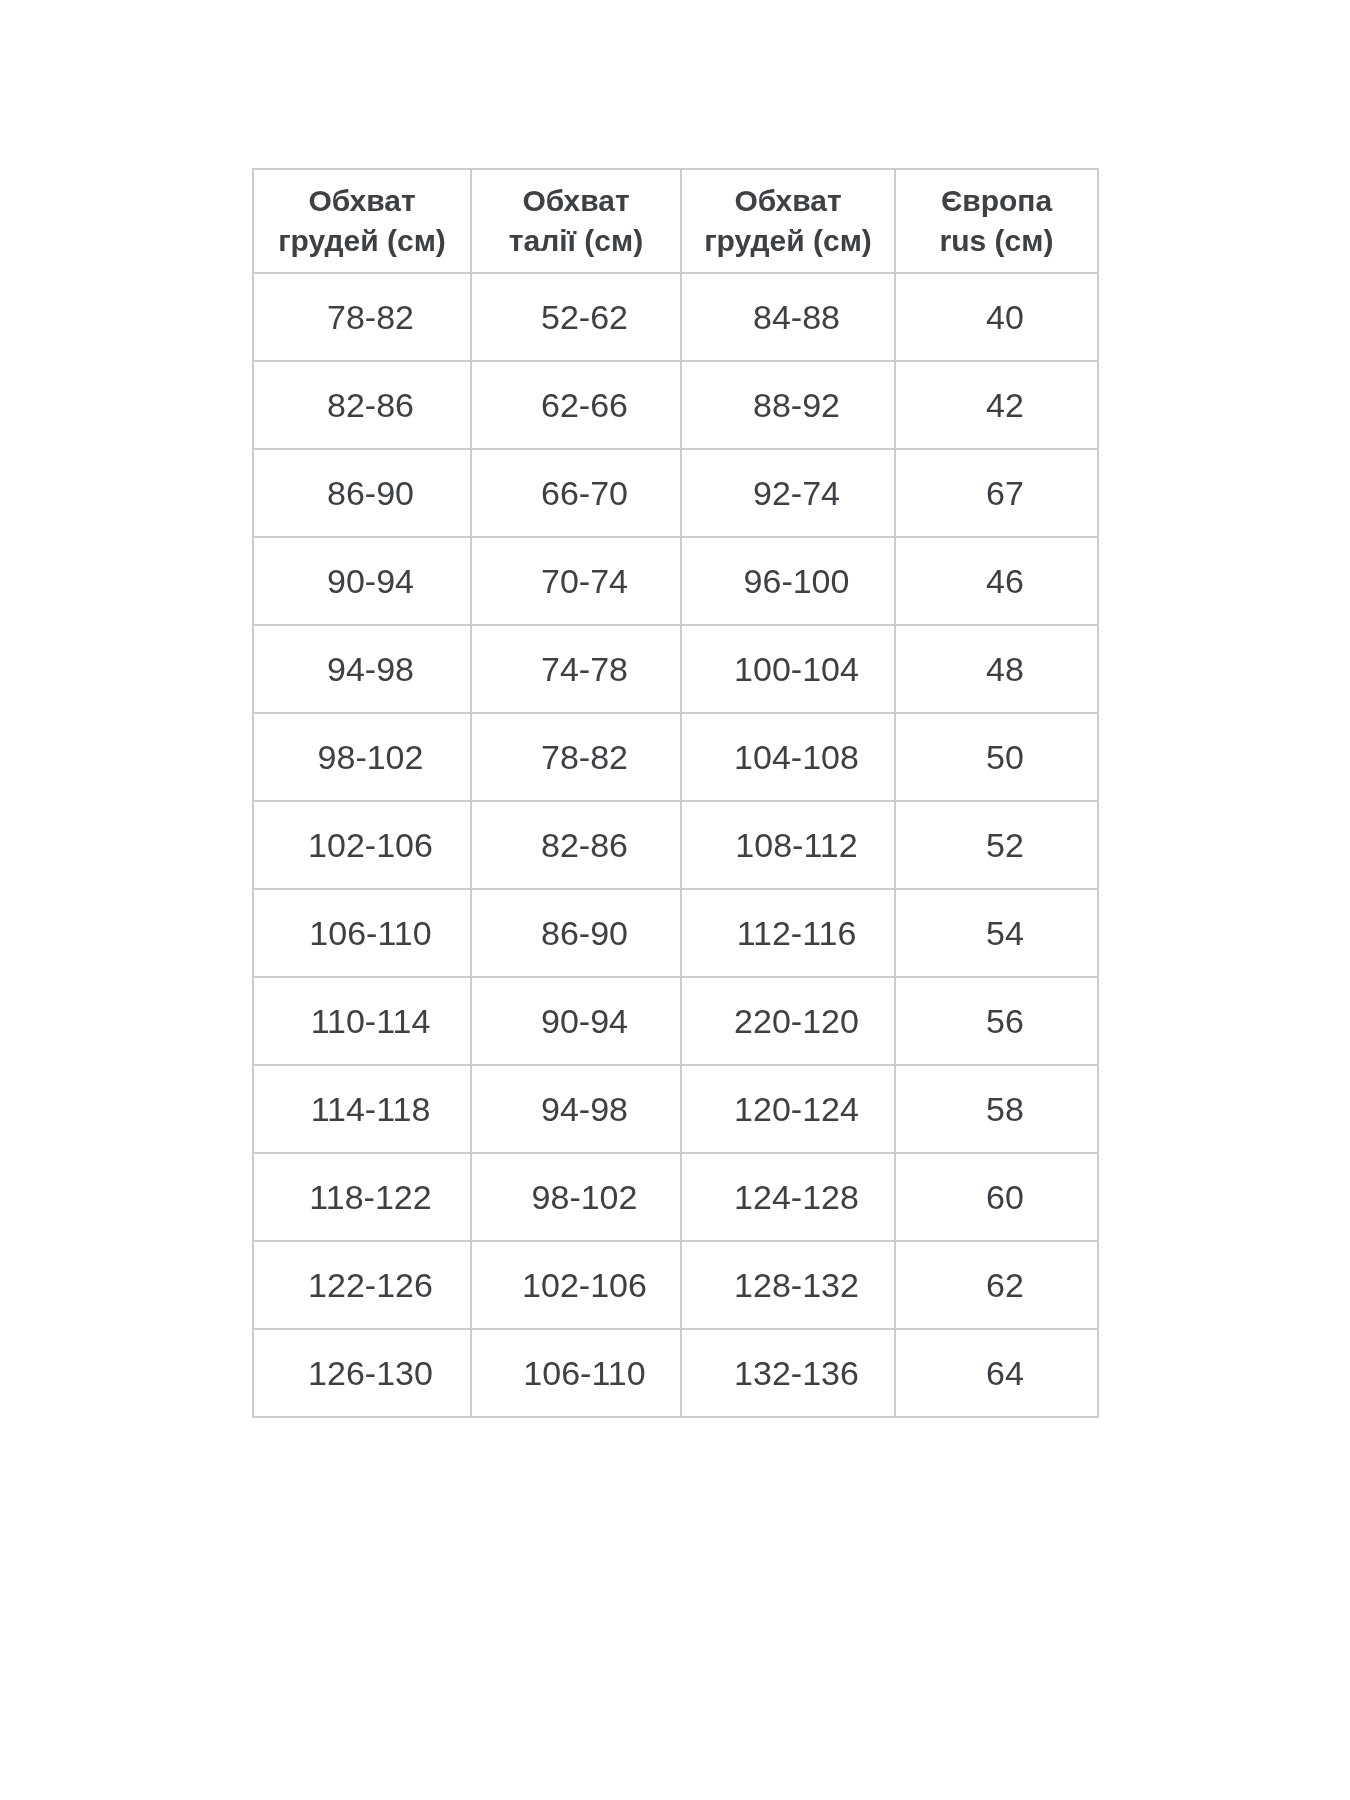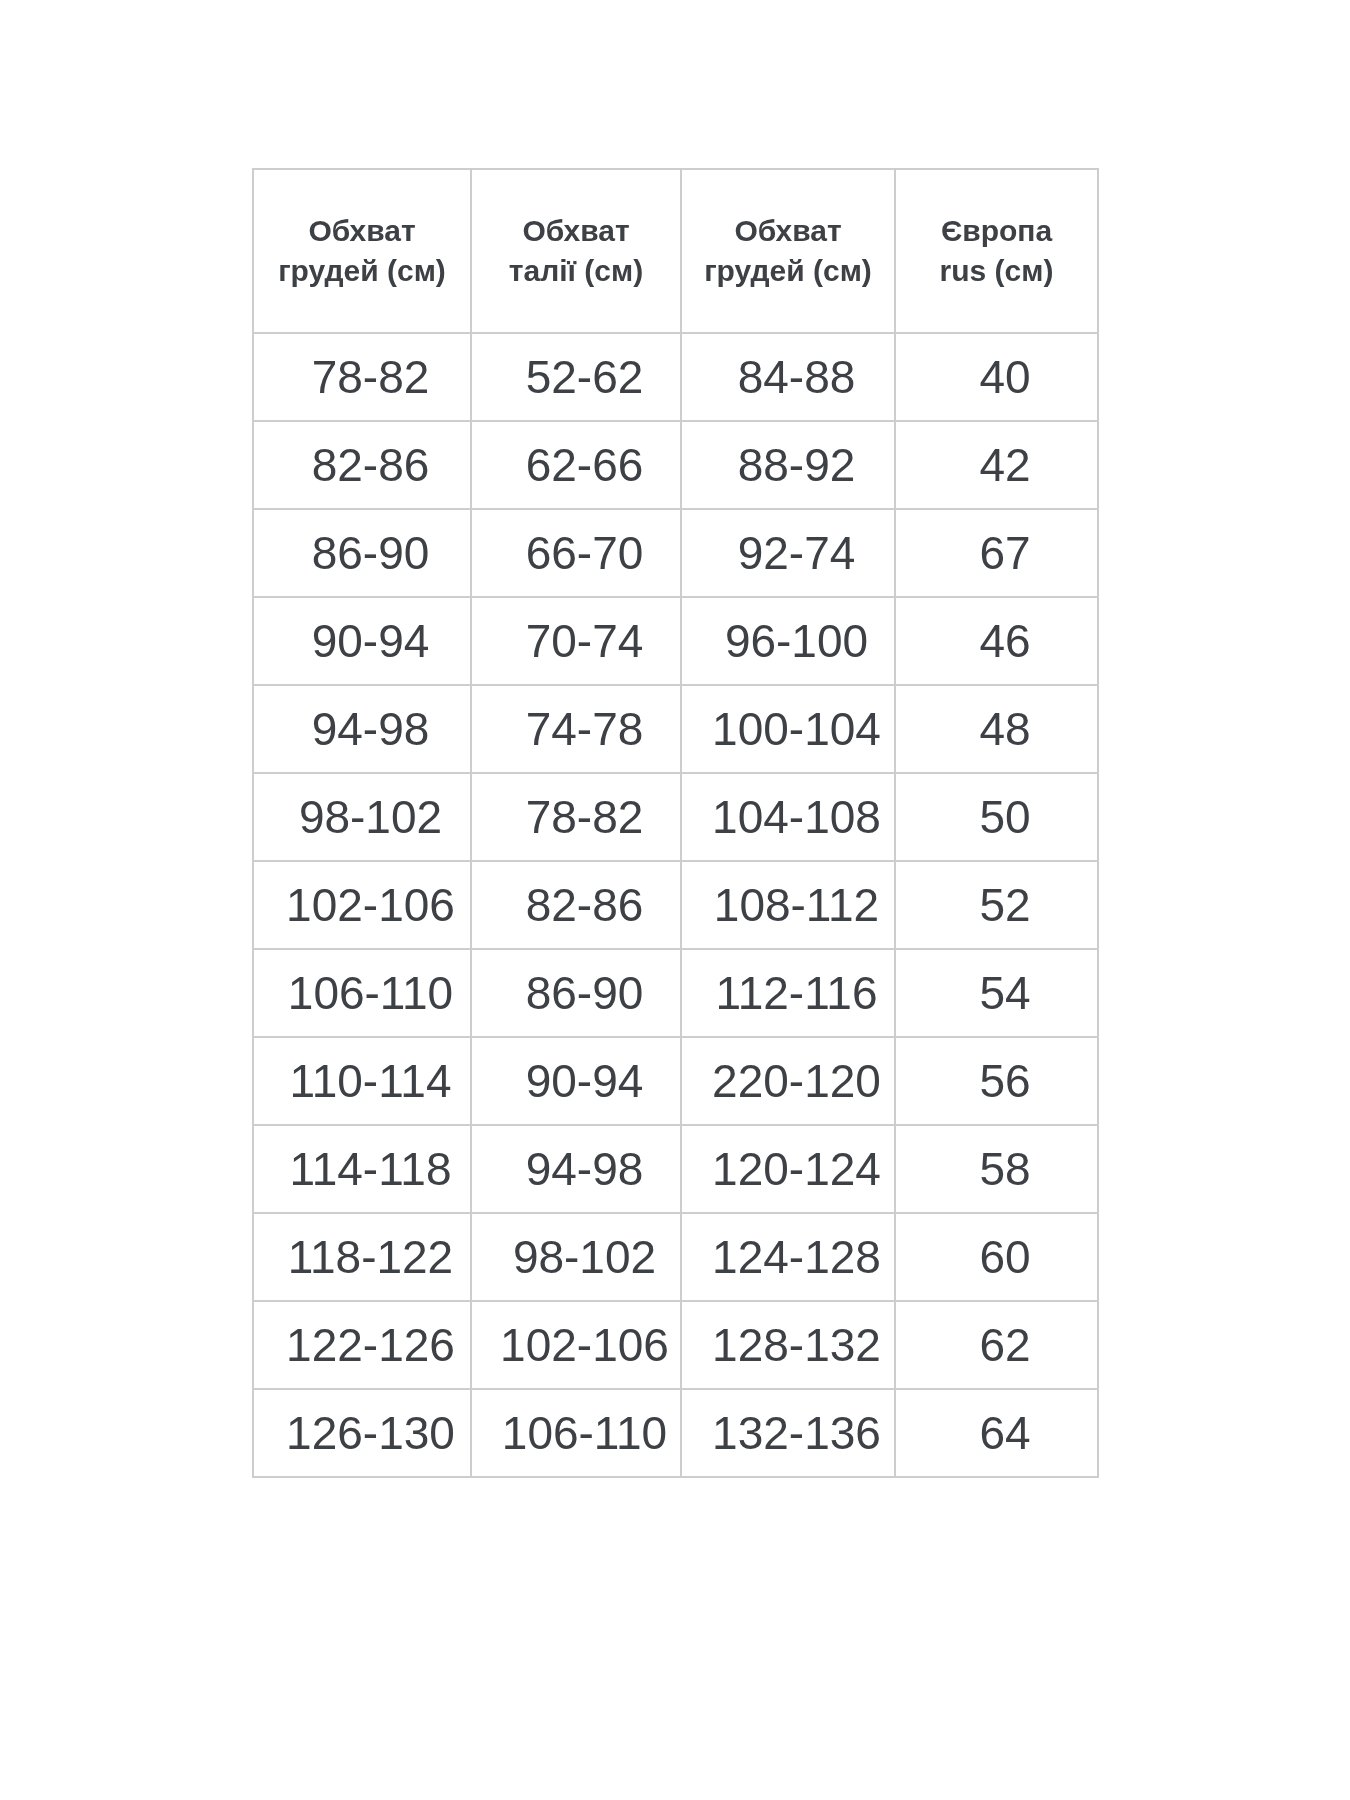--- a/index.html
+++ b/index.html
@@ -30,29 +30,29 @@
   .size-chart col.c4{width:203px;}
   .size-chart th,
   .size-chart td{
     border:2px solid var(--border-color);
     text-align:center;
     vertical-align:middle;
     color:var(--text-color);
     padding:0;
     background:var(--bg-color);
   }
-  .size-chart thead tr{height:164px;}
+  .size-chart thead tr{height:104px;}
   .size-chart tbody tr{height:88px;}
   .size-chart th{
     font-size:30px;
     font-weight:700;
     line-height:40px;
   }
   .size-chart td{
-    font-size:46px;
+    font-size:34px;
     font-weight:400;
     padding-left:17px;
   }
 </style>
 </head>
 <body>
 
 <div class="page">
   <table class="size-chart">
     <colgroup>

